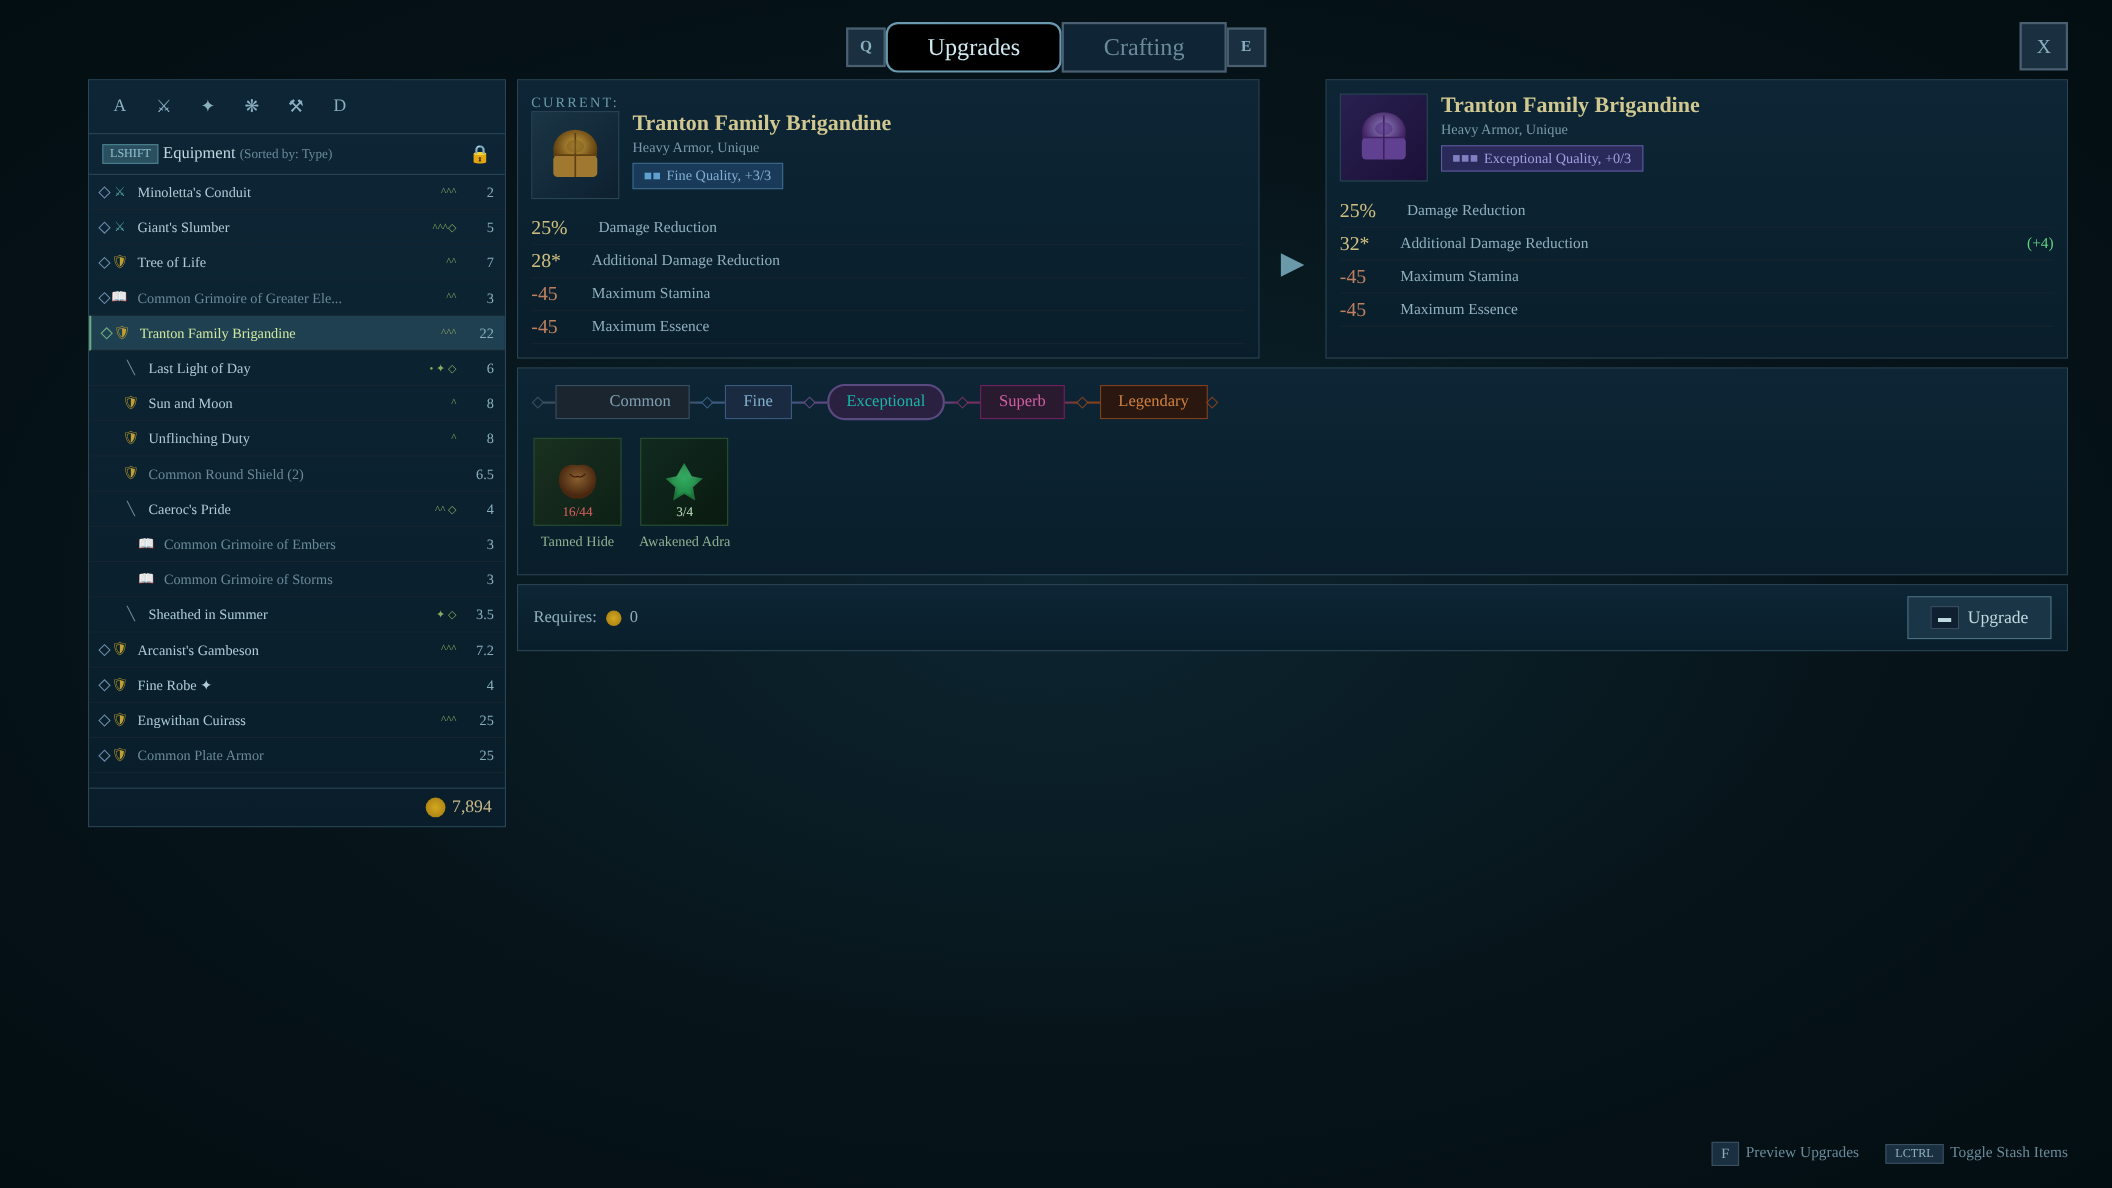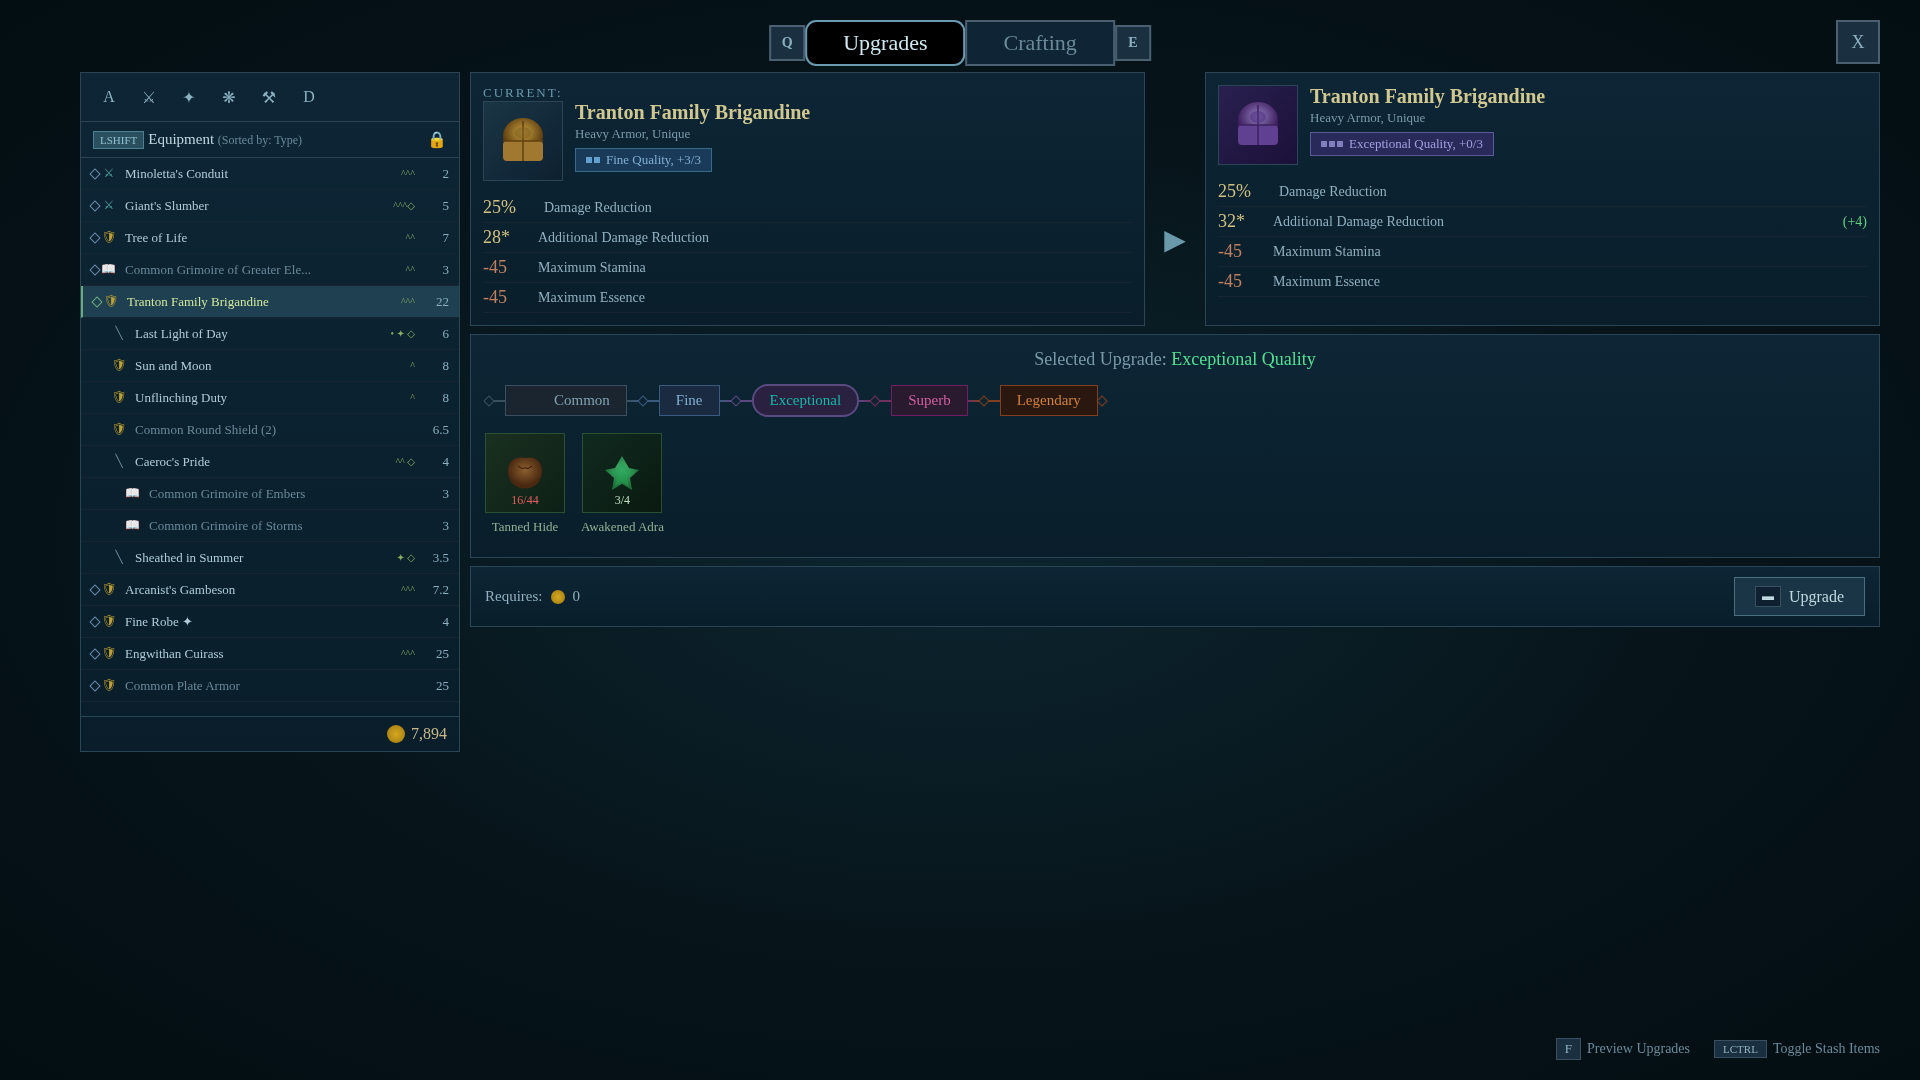--- a/index.html
+++ b/index.html
@@ -888,25 +888,20 @@
           </div>
           <div class="stat-row">
             <span class="stat-val negative">-45</span>
             <span class="stat-name">Maximum Essence</span>
           </div>
         </div>
       </div>
     </div>
 
     <div class="upgrade-section">
-      <div class="upgrade-title">
-        <span class="label">Selected Upgrade:</span>
-        <span class="value"> </span>
-        <span class="value">Exceptional Quality</span>
-      </div>
 
       <div class="quality-progression">
         <div style="display:flex;align-items:center;gap:0">
           <div style="width:8px;height:8px;border:1px solid #3a5060;transform:rotate(45deg)"></div>
           <div style="height:2px;width:12px;background:#3a5060"></div>
           <div class="qual-badge common">Common</div>
           <div style="height:2px;width:12px;background:linear-gradient(90deg,#3a5060,#3a5a80)"></div>
           <div style="width:8px;height:8px;border:1px solid #3a5a80;transform:rotate(45deg)"></div>
           <div style="height:2px;width:12px;background:#3a5a80"></div>
           <div class="qual-badge fine">Fine</div>

